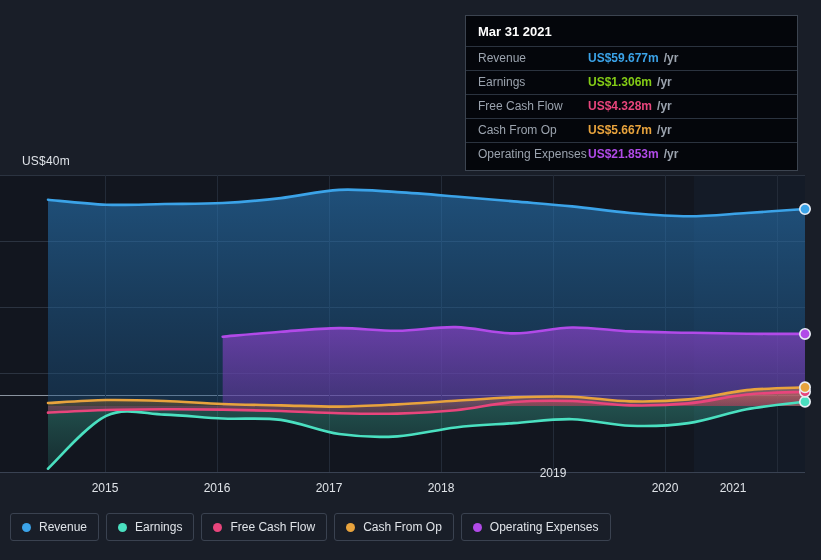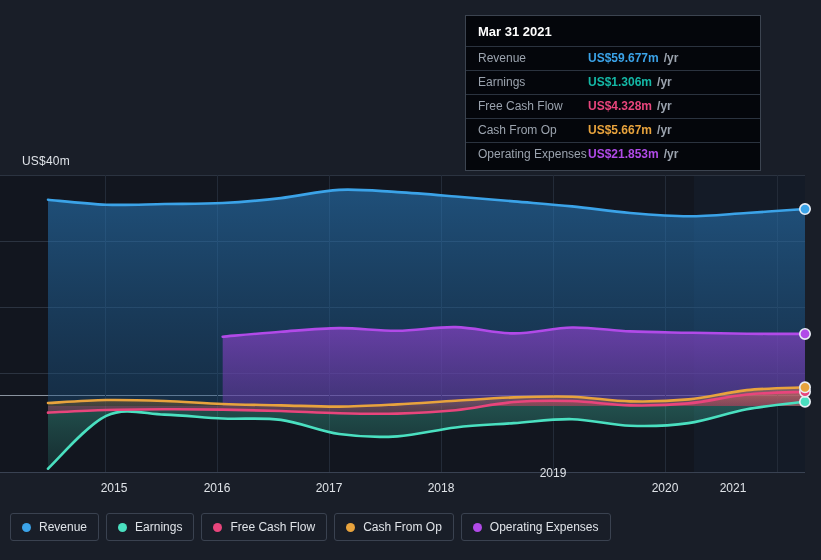--- a/index.html
+++ b/index.html
@@ -23,21 +23,21 @@
 
   svg.series{position:absolute;left:0;top:0;width:805px;height:297px;overflow:visible;}
 
   
   .ylab{position:absolute;font-size:12px;color:#dfe3e8;letter-spacing:.2px;}
   .xlab{position:absolute;font-size:12px;color:#dfe3e8;text-align:center;width:60px;}
   .xaxis-line{position:absolute;left:0;top:472px;width:805px;height:1px;background:#394252;}
 
   
   .tooltip{
-    position:absolute;left:465px;top:15px;width:296px;
+    position:absolute;left:465px;top:15px;width:333px;
     background:#04060b;border:1px solid #3c4450;
     padding:8px 0 4px 0;box-sizing:border-box;
   }
   .tt-title{font-size:13px;font-weight:bold;color:#ffffff;padding:0 12px 7px 12px;}
   .tt-row{display:flex;align-items:baseline;padding:4px 12px 5px 12px;
      border-top:1px solid #2b333f;font-size:12px;}
   .tt-row.sub{border-top:none;padding-top:0;}
   .tt-key{width:110px;color:#9ba3ae;flex:none;}
   .tt-val{font-weight:bold;}
   .tt-unit{color:#9ba3ae;margin-left:5px;font-weight:bold;}
@@ -119,39 +119,39 @@
           <circle cx="805" cy="158.88510000000002" r="5.2" fill="#b14ae8" stroke="#e9eef5" stroke-width="1.6"></circle>
           <circle cx="805" cy="226.6902" r="5.2" fill="#4ae0c0" stroke="#e9eef5" stroke-width="1.6"></circle>
           <circle cx="805" cy="216.71759999999998" r="5.2" fill="#e8457c" stroke="#e9eef5" stroke-width="1.6"></circle>
           <circle cx="805" cy="212.29889999999997" r="5.2" fill="#e8a33d" stroke="#e9eef5" stroke-width="1.6"></circle>
         </g>
     </svg>
   </div>
 
   <div class="xaxis-line"></div>
 
-  <div class="xlab" style="left:84px;top:481px;">2015</div>
+  <div class="xlab" style="left:75px;top:481px;">2015</div>
   <div class="xlab" style="left:187px;top:481px;">2016</div>
   <div class="xlab" style="left:299px;top:481px;">2017</div>
   <div class="xlab" style="left:411px;top:481px;">2018</div>
   <div class="xlab" style="left:523px;top:466px;">2019</div>
   <div class="xlab" style="left:635px;top:481px;">2020</div>
   <div class="xlab" style="left:703px;top:481px;">2021</div>
 
   <div class="tooltip">
     <div class="tt-title">Mar 31 2021</div>
     <div id="tt-rows">
         <div class="tt-row">
           <div class="tt-key">Revenue</div>
           <div class="tt-val" style="color: rgb(59, 163, 232); text-align: right;">US$59.677m</div>
           <div class="tt-unit">/yr</div>
         </div>
         <div class="tt-row">
           <div class="tt-key">Earnings</div>
-          <div class="tt-val" style="color: #14b8a6;">US$1.306m</div>
+          <div class="tt-val" style="color: #84cc16;">US$1.306m</div>
           <div class="tt-unit">/yr</div>
         </div>
         <div class="tt-row">
           <div class="tt-key">Free Cash Flow</div>
           <div class="tt-val" style="color: rgb(232, 69, 124);">US$4.328m</div>
           <div class="tt-unit">/yr</div>
         </div>
         <div class="tt-row">
           <div class="tt-key">Cash From Op</div>
           <div class="tt-val" style="color: rgb(232, 163, 61);">US$5.667m</div>

